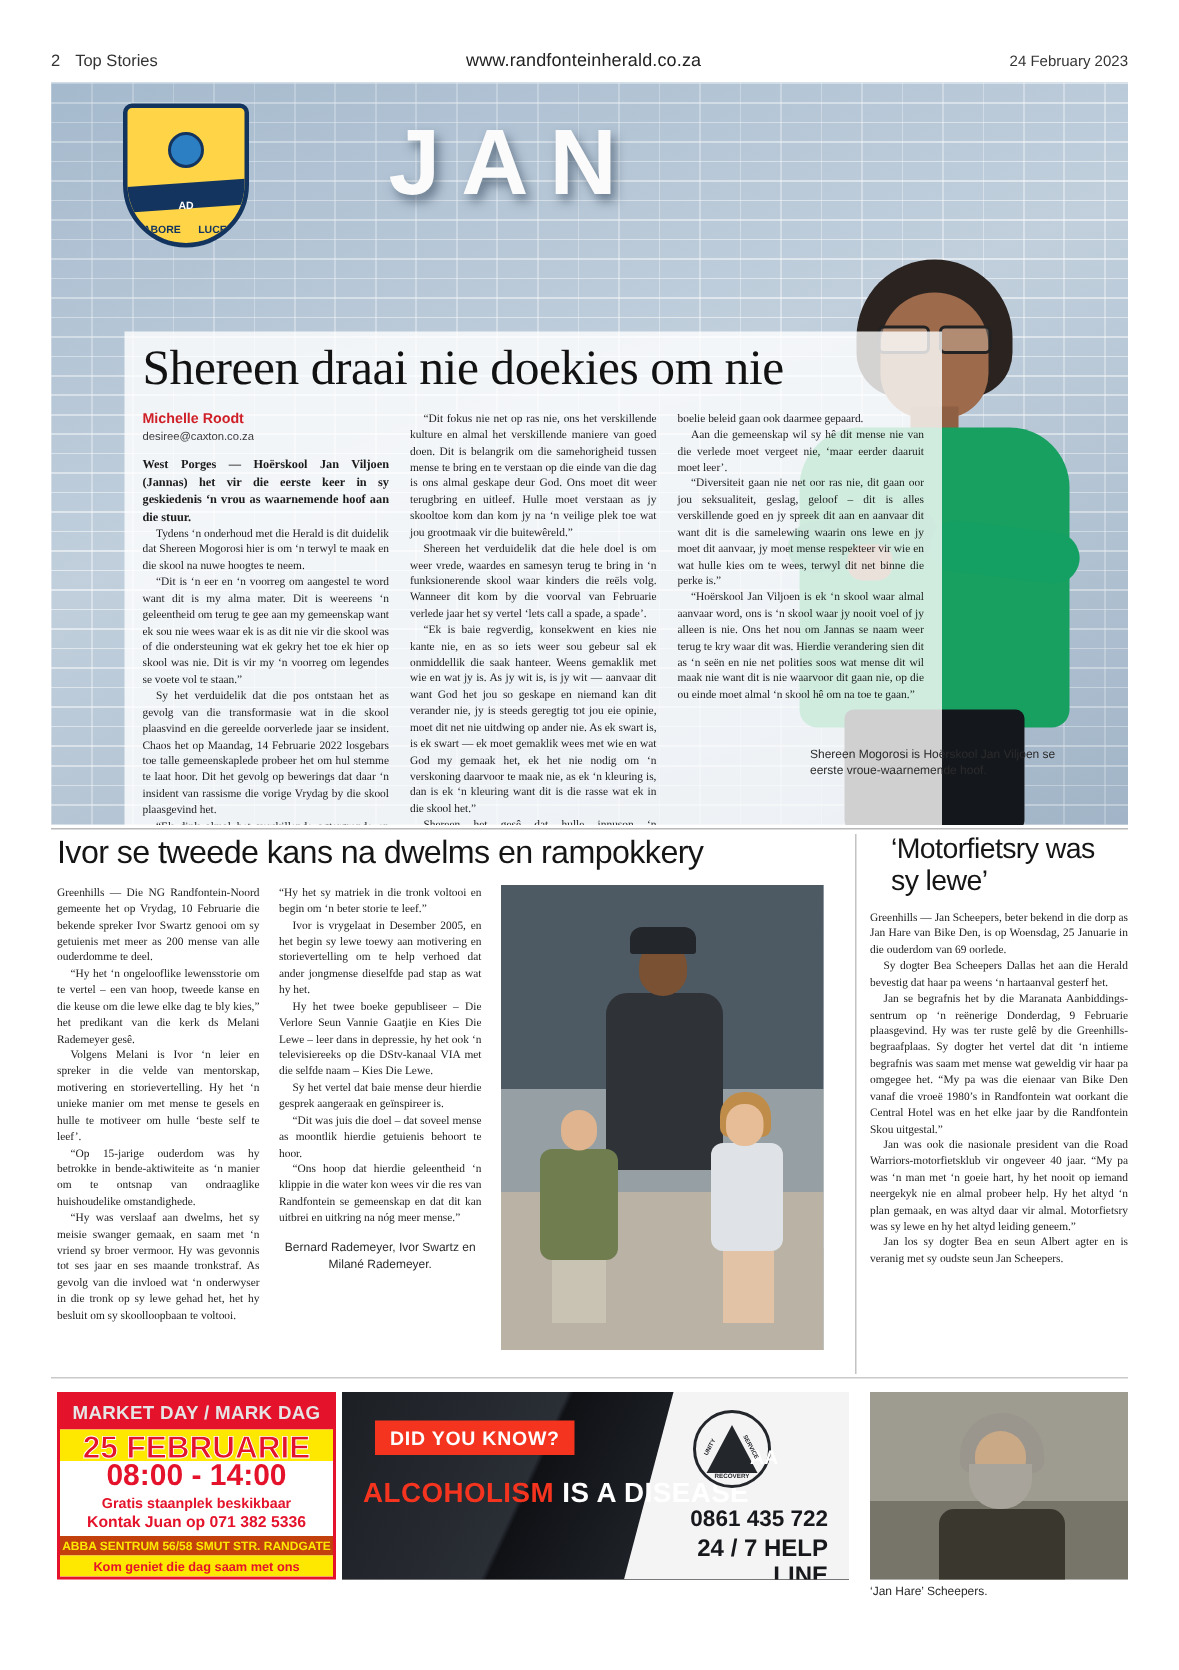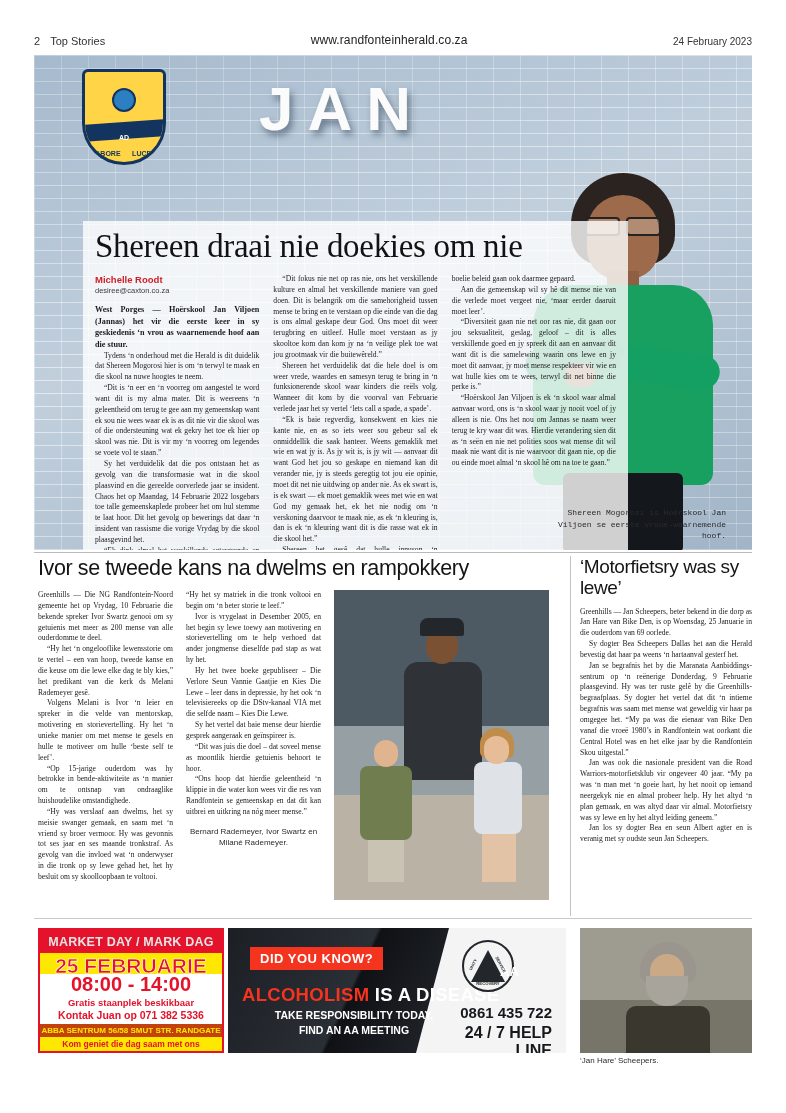--- a/index.html
+++ b/index.html
@@ -124,23 +124,23 @@
     font-family:"Liberation Sans", sans-serif;
     font-size:7.5px; color:#3a3a3a; margin-bottom:9px;
   }
   .body-p {
     font-size:7.6px; line-height:1.43; text-align:justify;
     margin:0 0 0 0; text-indent:9px; color:#1b1b1b;
   }
   .body-p.noind { text-indent:0; }
   .lead-p { font-size:8.2px; line-height:1.42; font-weight:bold; text-align:justify; margin:0; }
   .photo-caption {
-    position:absolute; right:26px; bottom:8px; width:186px;
-    text-align:right;
-    font-family:Liberation Mono, monospace;
+    position:absolute; right:26px; bottom:30px; width:186px;
+    text-align:left;
+    font-family:Liberation Sans, sans-serif;
     font-size:8px; line-height:1.45; color:#2b2b2b;
   }
 
   
   .sec-rule { position:absolute; left:34px; top:552px; width:718px; height:1px; background:#b9b9b9; }
   .article2 { position:absolute; left:38px; top:556px; width:528px; }
   .headline2 {
     font-family:"Liberation Sans", sans-serif;
     font-size:21.5px; font-weight:normal; letter-spacing:-.4px;
     margin:0 0 9px 0; color:#151515;
@@ -172,21 +172,21 @@
     text-align:center; font-family:"Liberation Sans", sans-serif;
     font-size:8px; line-height:1.45; color:#2b2b2b; margin-top:8px;
   }
 
   
   .rail-divider { position:absolute; left:570px; top:556px; width:1px; height:360px; background:#c3c3c3; }
   .rail { position:absolute; left:580px; top:556px; width:172px; }
   .headline3 {
     font-family:"Liberation Sans", sans-serif;
     font-size:19px; line-height:1.12; font-weight:normal; letter-spacing:-.4px;
-    margin:0 0 8px 0; color:#151515;
+    margin:0 0 8px 14px; color:#151515;
   }
 
   
   .ads-rule { position:absolute; left:34px; top:918px; width:718px; height:1px; background:#c9c9c9; }
 
   .ad-market {
     position:absolute; left:38px; top:928px; width:186px; height:125px;
     background:#ffffff; border:2px solid #e4122a; overflow:hidden;
     font-family:"Liberation Sans", sans-serif; text-align:center;
   }
@@ -385,24 +385,20 @@
 </div>
 
 <div class="ad-aa">
   <div class="aa-sheen"></div>
   <div class="aa-white-wedge"></div>
   <div class="aa-did">DID YOU KNOW?</div>
   <div class="aa-head">
     <span class="hl">ALCOHOLISM</span>
     <span>IS A DISEASE</span>
   </div>
-  <div class="aa-sub">
-    <div>TAKE RESPONSIBILITY TODAY,</div>
-    <div>FIND AN AA MEETING</div>
-  </div>
   <div class="aa-logo">
     <div class="tri"></div>
     <div class="txt">AA</div>
     <div class="lb">UNITY</div>
     <div class="rb">SERVICE</div>
     <div class="mini">RECOVERY</div>
   </div>
   <div class="aa-phone">0861 435 722</div>
   <div class="aa-help">24 / 7 HELP LINE</div>
 </div>

